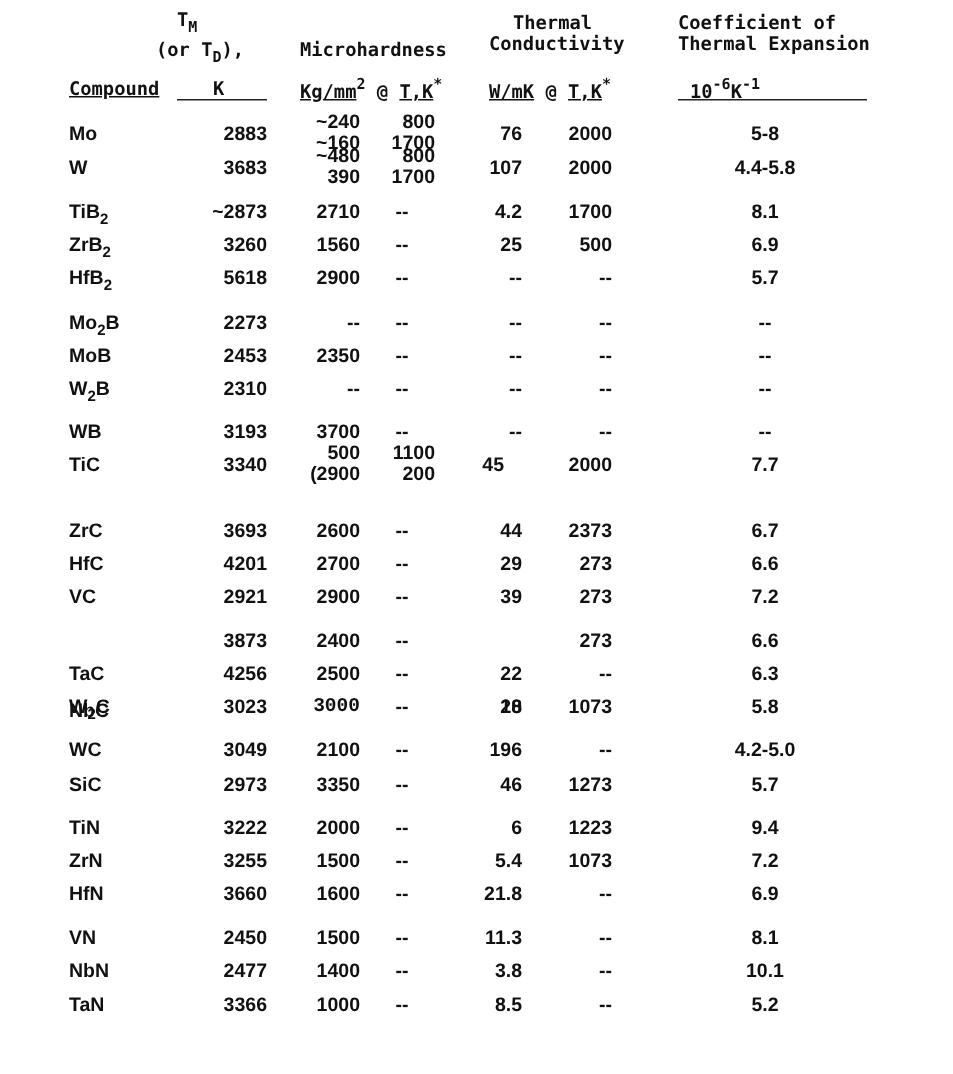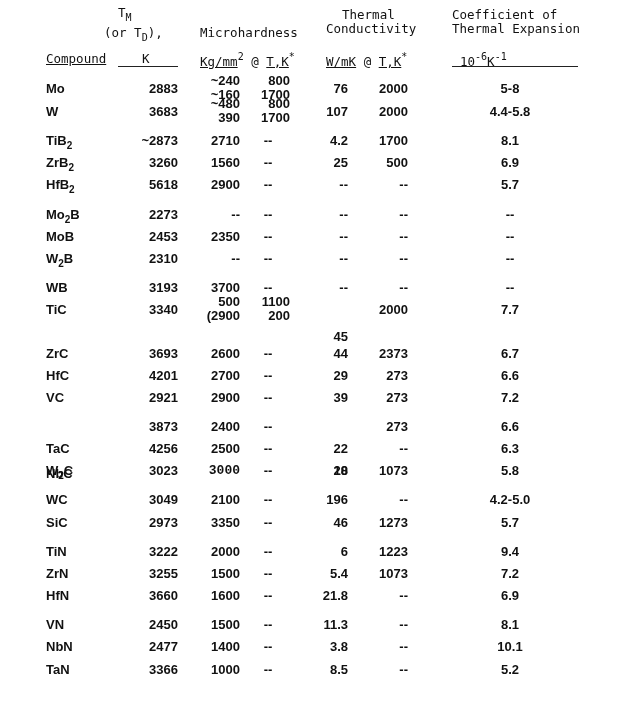--- a/index.html
+++ b/index.html
@@ -4,21 +4,21 @@
 <style>
   html, body { margin: 0; padding: 0; background: #ffffff; }
   body {
     width: 635px; height: 716px; position: relative; overflow: hidden;
     font-family: "DejaVu Sans Mono", "Liberation Mono", monospace;
     color: #111;
   }
   .abs { position: absolute; white-space: nowrap; }
   .hdr { font-size: 12px; line-height: 14px; }
   .cell { font-size: 13px; line-height: 14px; font-family: "Liberation Sans", sans-serif; font-weight: bold; letter-spacing: 0px; }
-  .mono { font-family: "DejaVu Sans Mono", monospace; font-weight: normal; font-size: 12.5px; }
+  .mono { font-family: "DejaVu Sans Mono", monospace; font-weight: bold; font-size: 12.5px; }
   .ul { text-decoration: underline; }
   .line { position: absolute; height: 1px; background: #222; }
   sub { font-size: 10px; vertical-align: -4px; }
   sup { font-size: 10px; vertical-align: 6px; }
   .r { text-align: right; }
   .c { text-align: center; }
 </style>
 </head>
 <body>
 
@@ -130,21 +130,21 @@
       <div class="abs cell r" style="left: 370px; top: 281px; width: 38px;">--</div>
       <div class="abs cell c" style="left: 470px; top: 281px; width: 80px;">--</div>
     </div>
     <div>
       <div class="abs cell" style="left: 46px; top: 303px;"><span>TiC</span></div>
       <div class="abs cell r" style="left: 112px; top: 303px; width: 66px;">3340</div>
       <div class="abs cell r" style="left: 200px; top: 295px; width: 40px;">500</div>
       <div class="abs cell r" style="left: 200px; top: 309px; width: 40px;">(2900</div>
       <div class="abs cell r" style="left: 250px; top: 295px; width: 40px;">1100</div>
       <div class="abs cell r" style="left: 250px; top: 309px; width: 40px;">200</div>
-      <div class="abs cell r" style="left: 320px; top: 303px; width: 28px; margin-top: 27px;">45</div>
+      <div class="abs cell r" style="left: 308px; top: 303px; width: 28px;">45</div>
       <div class="abs cell r" style="left: 370px; top: 303px; width: 38px;">2000</div>
       <div class="abs cell c" style="left: 470px; top: 303px; width: 80px;">7.7</div>
     </div>
     <div>
       <div class="abs cell" style="left: 46px; top: 347px;"><span>ZrC</span></div>
       <div class="abs cell r" style="left: 112px; top: 347px; width: 66px;">3693</div>
       <div class="abs cell r" style="left: 200px; top: 347px; width: 40px;">2600</div>
       <div class="abs cell c" style="left: 250px; top: 347px; width: 36px;">--</div>
       <div class="abs cell r" style="left: 320px; top: 347px; width: 28px;">44</div>
       <div class="abs cell r" style="left: 370px; top: 347px; width: 38px;">2373</div>

